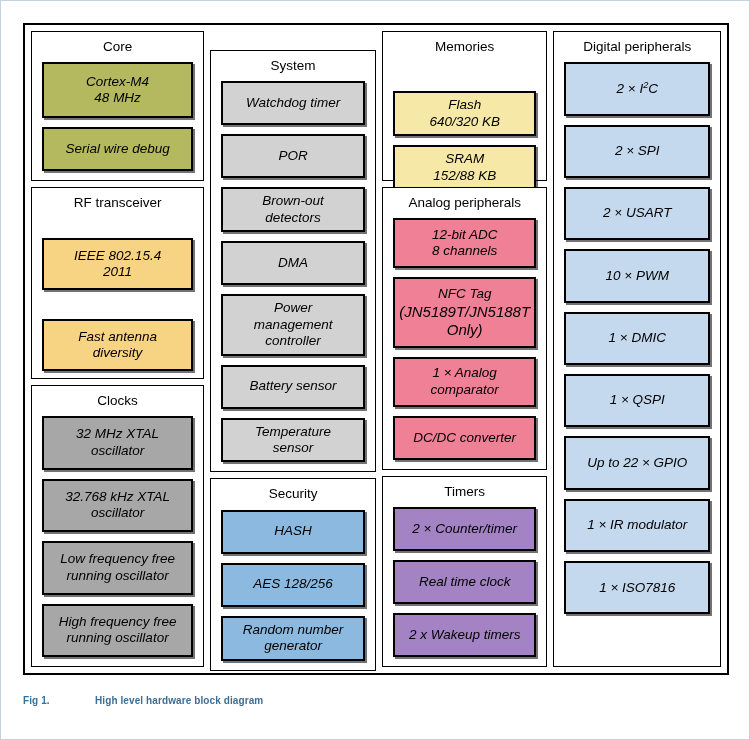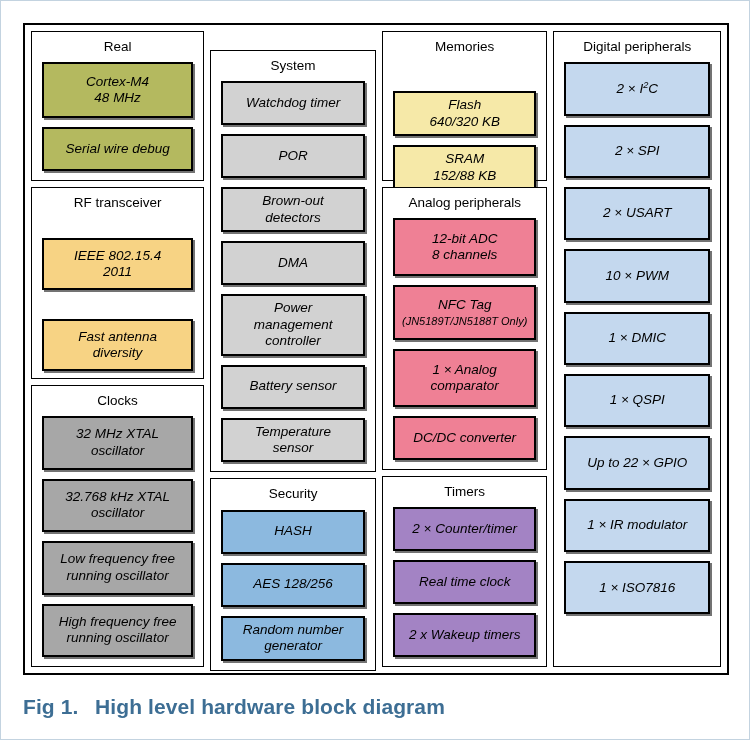--- a/index.html
+++ b/index.html
@@ -74,21 +74,21 @@
     justify-content: center;
     text-align: center;
     font-size: 13.5px;
     line-height: 1.22;
     color: #000000;
     padding: 4px 3px;
     min-height: 44px;
     font-style: italic;
   }
   .block .sub {
-    font-size: 11px;
+    font-size: 15px;
     line-height: 1.2;
     margin-top: 1px;
   }
 
   .c-core   { background: #b4b95f; }
   .c-rf     { background: #f7d384; }
   .c-clock  { background: #a7a7a7; }
   .c-sys    { background: #d2d2d2; }
   .c-mem    { background: #f6e9a8; }
   .c-analog { background: #ef8095; }
@@ -101,38 +101,38 @@
   .spacer { flex: 1 1 auto; }
 
   
   #caption {
     position: absolute;
     left: 22px; top: 694px;
     width: 706px;
     display: flex;
     align-items: center;
     font-weight: bold;
-    font-size: 21px;
+    font-size: 10px;
     color: #3d6e94;
     letter-spacing: 0.1px;
   }
   #caption .fignum { width: 72px; flex: 0 0 72px; }
   sup { font-size: 0.68em; vertical-align: super; line-height: 0; }
 </style>
 </head>
 <body>
 
 <div id="page">
 
   <div id="diagram">
 
     <div class="column col-core">
 
       <div class="group" style="height:150px;">
-        <div class="group-title">Real</div>
+        <div class="group-title">Core</div>
         <div class="blocks">
           <div class="block c-core grow">
             <span>Cortex-M4</span>
             <span>48 MHz</span>
           </div>
           <div class="block c-core grow">
             <span>Serial wire debug</span>
           </div>
         </div>
       </div>

